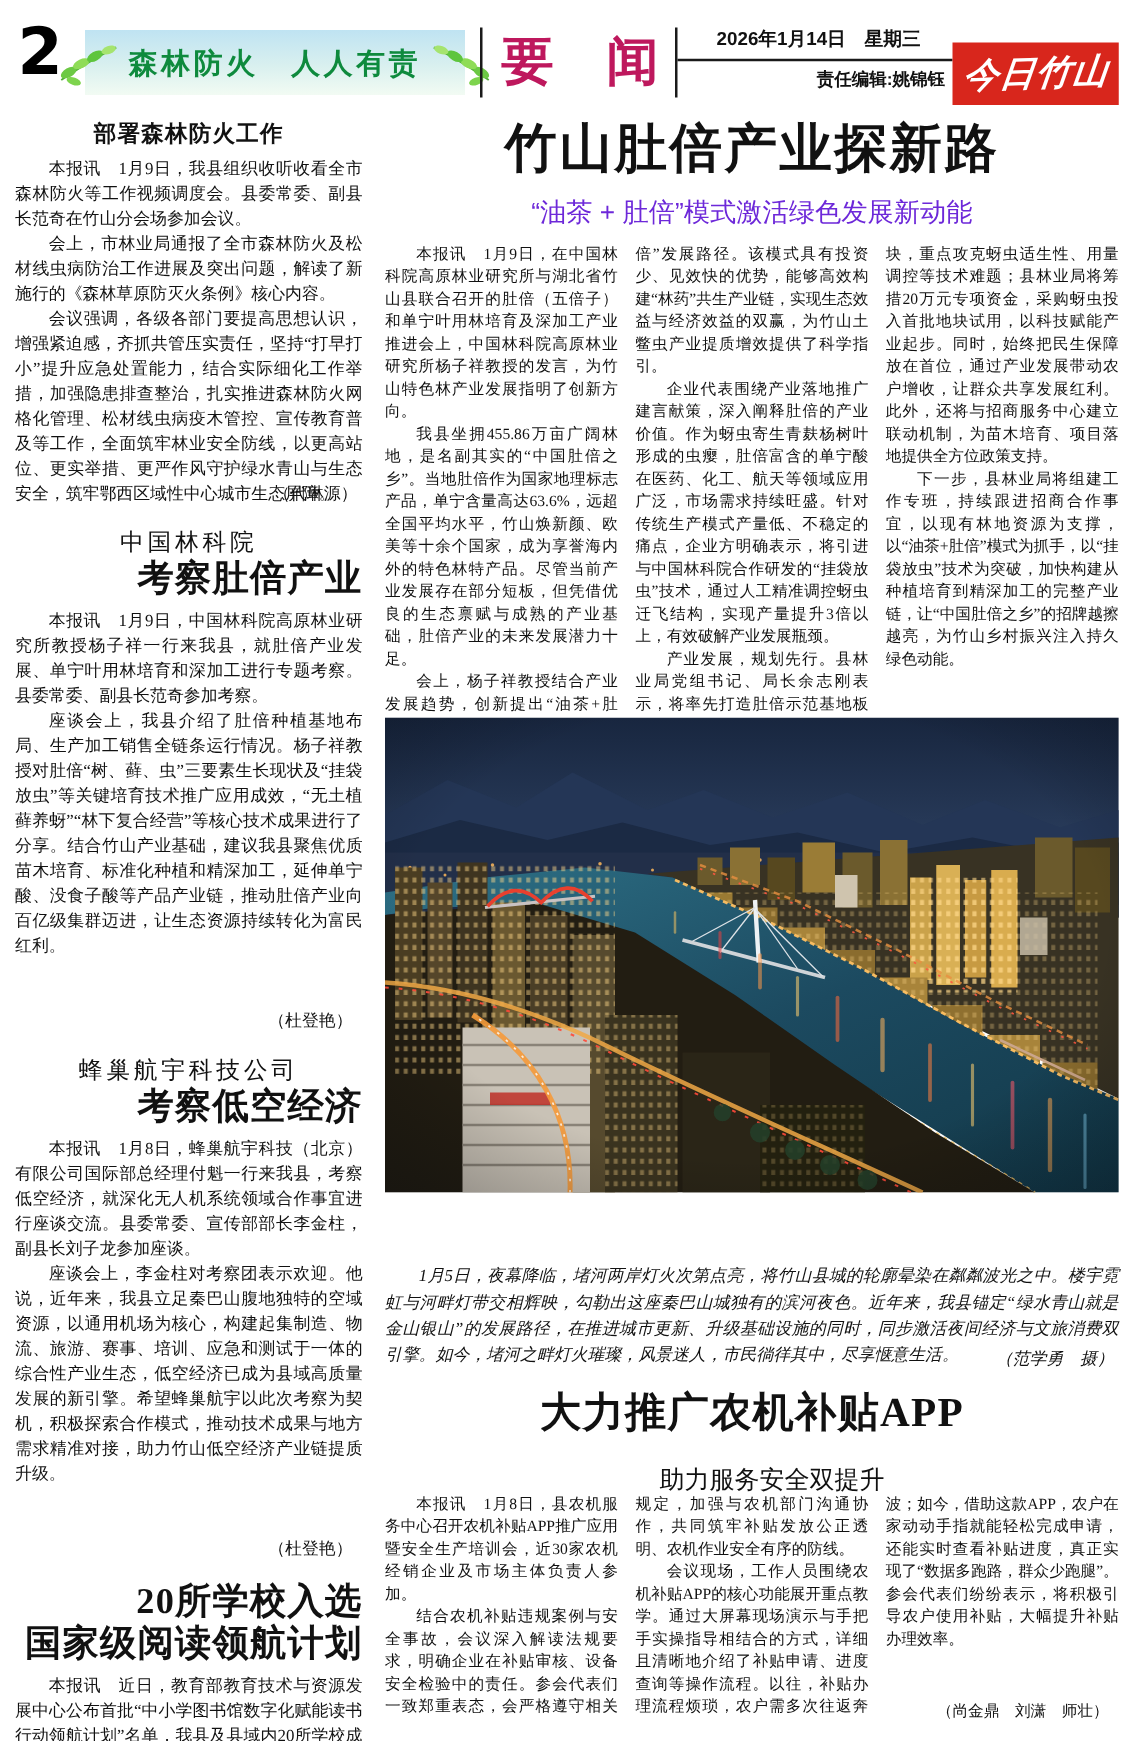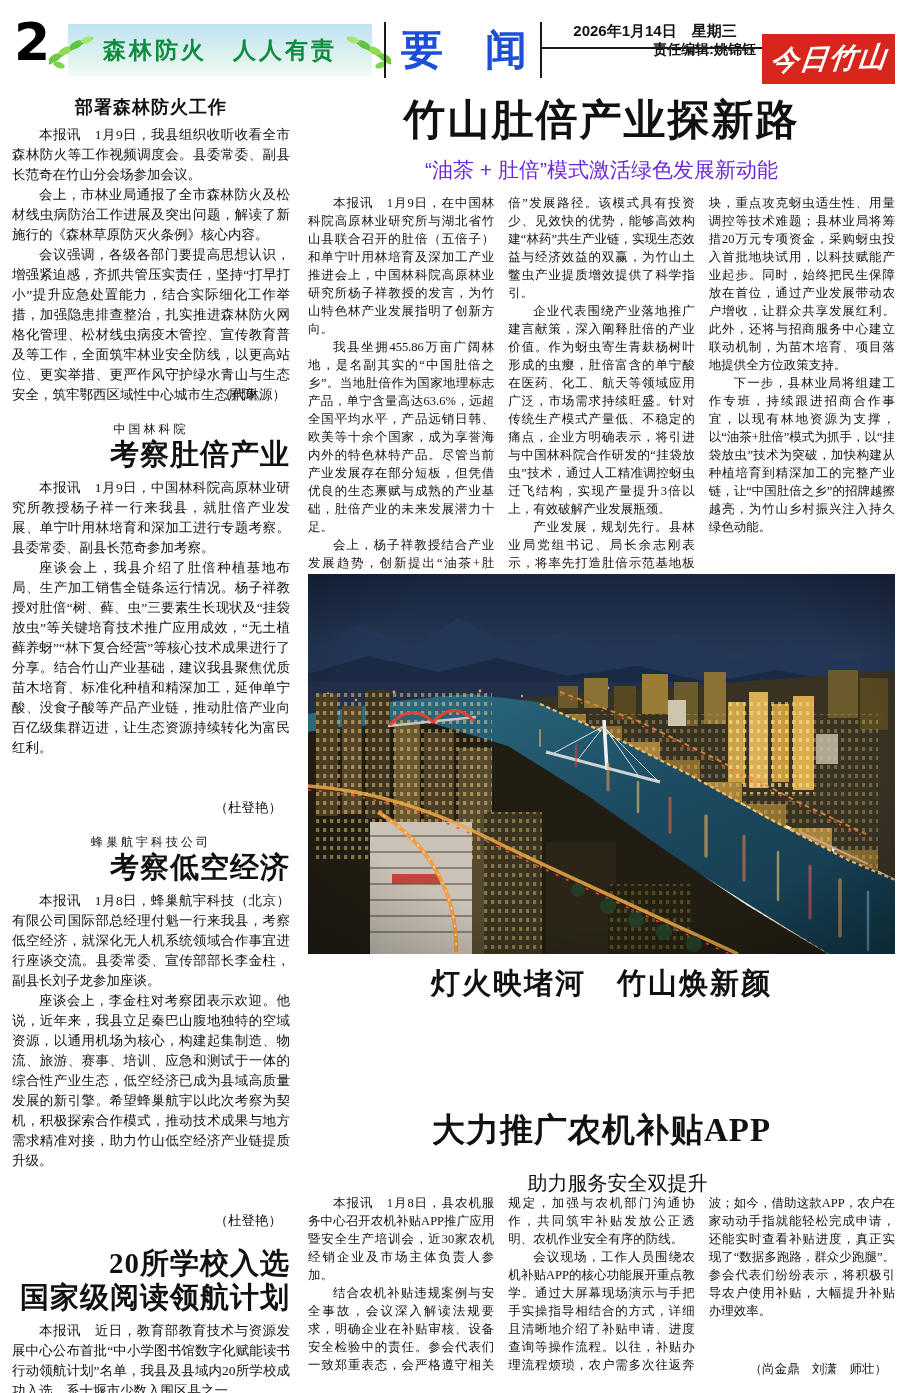--- a/index.html
+++ b/index.html
@@ -11,39 +11,39 @@
            font-weight:900;font-size:52px;line-height:1;color:#000;}
   .banner{position:absolute;left:68px;top:24px;width:304px;height:52px;
           background:linear-gradient(180deg,#bfe3f2 0%,#d9f0ef 55%,#f2fbf3 100%);
           display:flex;align-items:center;justify-content:center;gap:6px;}
   .banner-text{font-family:"Liberation Sans","DejaVu Sans",sans-serif;font-weight:800;
                font-size:23px;color:#0e8a3d;letter-spacing:3px;white-space:nowrap;}
   .leaves{flex:0 0 auto;}
   .vdiv{position:absolute;top:22px;width:2px;height:56px;background:#1a1a1a;}
   .vdiv.d1{left:384px;} .vdiv.d2{left:540px;}
   .section-title{position:absolute;left:396px;top:22px;width:136px;text-align:center;
-                 font-weight:900;font-size:42px;line-height:56px;color:#1d4ed8;}
+                 font-weight:900;font-size:42px;line-height:56px;color:#be185d;}
   .dateblock{position:absolute;left:552px;top:20px;width:206px;height:60px;}
   .date{font-family:"Liberation Sans","DejaVu Sans",sans-serif;font-weight:700;font-size:15px;
         text-align:center;color:#111;padding-top:2px;}
   .dateline{position:absolute;left:-10px;right:-4px;top:27px;height:2px;background:#1a1a1a;}
   .editor{font-family:"Liberation Sans","DejaVu Sans",sans-serif;font-weight:700;font-size:14px;
-          text-align:right;color:#111;padding-right:2px;}
+          text-align:right;color:#111;margin-top:14px;padding-right:2px;}
   .logo{position:absolute;left:762px;top:34px;width:133px;height:50px;background:#d8261c;
         display:flex;align-items:center;justify-content:center;}
   .logo span{color:#fff;font-weight:700;font-style:italic;font-size:28px;letter-spacing:1px;
              transform:skewX(-8deg) rotate(-2deg);white-space:nowrap;}
   
   .left-col{position:absolute;left:12px;top:96px;width:278px;}
   .main-col{position:absolute;left:308px;top:96px;width:587px;height:1294px;}
   .para{margin:0;text-indent:2em;text-align:justify;}
   .left-article{margin-bottom:16px;}
   .left-article .body{font-size:13.5px;line-height:20px;}
   .a-title{font-weight:900;font-size:18px;line-height:1.25;text-align:center;margin:0 0 6px 0;letter-spacing:1px;}
-  .a-pretitle{font-weight:400;font-size:12px;text-align:center;margin:0;letter-spacing:3px;}
+  .a-pretitle{font-weight:400;font-size:19px;text-align:center;margin:0;letter-spacing:3px;}
   .a-title2{font-weight:700;font-size:29px;line-height:1.15;text-align:right;margin:0 0 7px 0;letter-spacing:1px;}
   .rel{position:relative;}
   .byline-abs{position:absolute;right:4px;bottom:0;text-indent:0;}
   .byline-r{text-align:right;padding-right:8px;margin-top:40px;}
   
   .main-title{position:absolute;left:0;top:0;width:100%;text-align:center;
               font-weight:900;font-size:42px;line-height:1.15;letter-spacing:2px;margin:0;}
   .main-sub{position:absolute;left:0;top:60px;width:100%;text-align:center;
             font-family:"Liberation Sans","DejaVu Sans",sans-serif;font-weight:500;
             font-size:21px;color:#6d28d9;margin:0;}
@@ -149,21 +149,21 @@
   </div>
 </div>
 
 <div class="main-col">
 
   <h1 class="main-title">竹山肚倍产业探新路</h1>
   <h2 class="main-sub">“油茶 + 肚倍”模式激活绿色发展新动能</h2>
 
   <div class="main-body cols3">
     <p class="para">本报讯　1月9日，在中国林科院高原林业研究所与湖北省竹山县联合召开的肚倍（五倍子）和单宁叶用林培育及深加工产业推进会上，中国林科院高原林业研究所杨子祥教授的发言，为竹山特色林产业发展指明了创新方向。</p>
-    <p class="para">我县坐拥455.86万亩广阔林地，是名副其实的“中国肚倍之乡”。当地肚倍作为国家地理标志产品，单宁含量高达63.6%，远超全国平均水平，产品远销日韩、欧美等十余个国家，成为享誉海内外的特色林特产品。尽管当前产业发展存在部分短板，但凭借优良的生态禀赋与成熟的产业基础，肚倍产业的未来发展潜力十足。</p>
+    <p class="para">我县坐拥455.86万亩广阔林地，是名副其实的“中国肚倍之乡”。当地肚倍作为国家地理标志产品，单宁含量高达63.6%，远超全国平均水平，竹山焕新颜、欧美等十余个国家，成为享誉海内外的特色林特产品。尽管当前产业发展存在部分短板，但凭借优良的生态禀赋与成熟的产业基础，肚倍产业的未来发展潜力十足。</p>
     <p class="para">会上，杨子祥教授结合产业发展趋势，创新提出“油茶+肚倍”发展路径。该模式具有投资少、见效快的优势，能够高效构建“林药”共生产业链，实现生态效益与经济效益的双赢，为竹山土鳖虫产业提质增效提供了科学指引。</p>
     <p class="para">企业代表围绕产业落地推广建言献策，深入阐释肚倍的产业价值。作为蚜虫寄生青麸杨树叶形成的虫瘿，肚倍富含的单宁酸在医药、化工、航天等领域应用广泛，市场需求持续旺盛。针对传统生产模式产量低、不稳定的痛点，企业方明确表示，将引进与中国林科院合作研发的“挂袋放虫”技术，通过人工精准调控蚜虫迁飞结构，实现产量提升3倍以上，有效破解产业发展瓶颈。</p>
     <p class="para">产业发展，规划先行。县林业局党组书记、局长余志刚表示，将率先打造肚倍示范基地板块，重点攻克蚜虫适生性、用量调控等技术难题；县林业局将筹措20万元专项资金，采购蚜虫投入首批地块试用，以科技赋能产业起步。同时，始终把民生保障放在首位，通过产业发展带动农户增收，让群众共享发展红利。此外，还将与招商服务中心建立联动机制，为苗木培育、项目落地提供全方位政策支持。</p>
     <p class="para">下一步，县林业局将组建工作专班，持续跟进招商合作事宜，以现有林地资源为支撑，以“油茶+肚倍”模式为抓手，以“挂袋放虫”技术为突破，加快构建从种植培育到精深加工的完整产业链，让“中国肚倍之乡”的招牌越擦越亮，为竹山乡村振兴注入持久绿色动能。</p>
     <div class="byline-r">（张胜　程平　侯芳芳）</div>
   </div>
 
   <svg class="photo" viewBox="0 0 587 380" preserveAspectRatio="none">
     <defs>
       <linearGradient id="sky" x1="0" y1="0" x2="0" y2="1">
@@ -303,21 +303,24 @@
       <path d="M470,278 v48" stroke="#ffd070" stroke-width="2.5"></path>
       <path d="M502,292 v52" stroke="#ff5a6a" stroke-width="3"></path>
       <path d="M532,306 v56" stroke="#ffab55" stroke-width="3.5"></path>
       <path d="M560,318 v58" stroke="#7ec8e8" stroke-width="2.5"></path>
       <path d="M268,172 v20" stroke="#e84040" stroke-width="2.5"></path>
       <path d="M232,156 v16" stroke="#f0c060" stroke-width="2"></path>
     </g>
     <rect x="0" y="0" width="587" height="380" fill="url(#vig)"></rect>
   </svg>
 
-  <h2 class="cap-title">灯火映堵河　竹山焕新颜</h2>
+  <div class="cap-wrap rel">
+    <p class="caption">1月5日，夜幕降临，堵河两岸灯火次第点亮，将竹山县城的轮廓晕染在粼粼波光之中。楼宇霓虹与河畔灯带交相辉映，勾勒出这座秦巴山城独有的滨河夜色。近年来，我县锚定“绿水青山就是金山银山”的发展路径，在推进城市更新、升级基础设施的同时，同步激活夜间经济与文旅消费双引擎。如今，堵河之畔灯火璀璨，风景迷人，市民徜徉其中，尽享惬意生活。</p>
+    <span class="byline-abs" style="font-style:italic;font-size:13.5px">（范学勇　摄）</span>
+  </div>
 
   <h1 class="b-title">大力推广农机补贴APP</h1>
   <h2 class="b-sub">助力服务安全双提升</h2>
   <div class="b-body cols3">
     <p class="para">本报讯　1月8日，县农机服务中心召开农机补贴APP推广应用暨安全生产培训会，近30家农机经销企业及市场主体负责人参加。</p>
     <p class="para">结合农机补贴违规案例与安全事故，会议深入解读法规要求，明确企业在补贴审核、设备安全检验中的责任。参会代表们一致郑重表态，会严格遵守相关规定，加强与农机部门沟通协作，共同筑牢补贴发放公正透明、农机作业安全有序的防线。</p>
     <p class="para">会议现场，工作人员围绕农机补贴APP的核心功能展开重点教学。通过大屏幕现场演示与手把手实操指导相结合的方式，详细且清晰地介绍了补贴申请、进度查询等操作流程。以往，补贴办理流程烦琐，农户需多次往返奔波；如今，借助这款APP，农户在家动动手指就能轻松完成申请，还能实时查看补贴进度，真正实现了“数据多跑路，群众少跑腿”。参会代表们纷纷表示，将积极引导农户使用补贴，大幅提升补贴办理效率。</p>
     <div class="byline-r">（尚金鼎　刘潇　师壮）</div>
   </div>
 </div>

